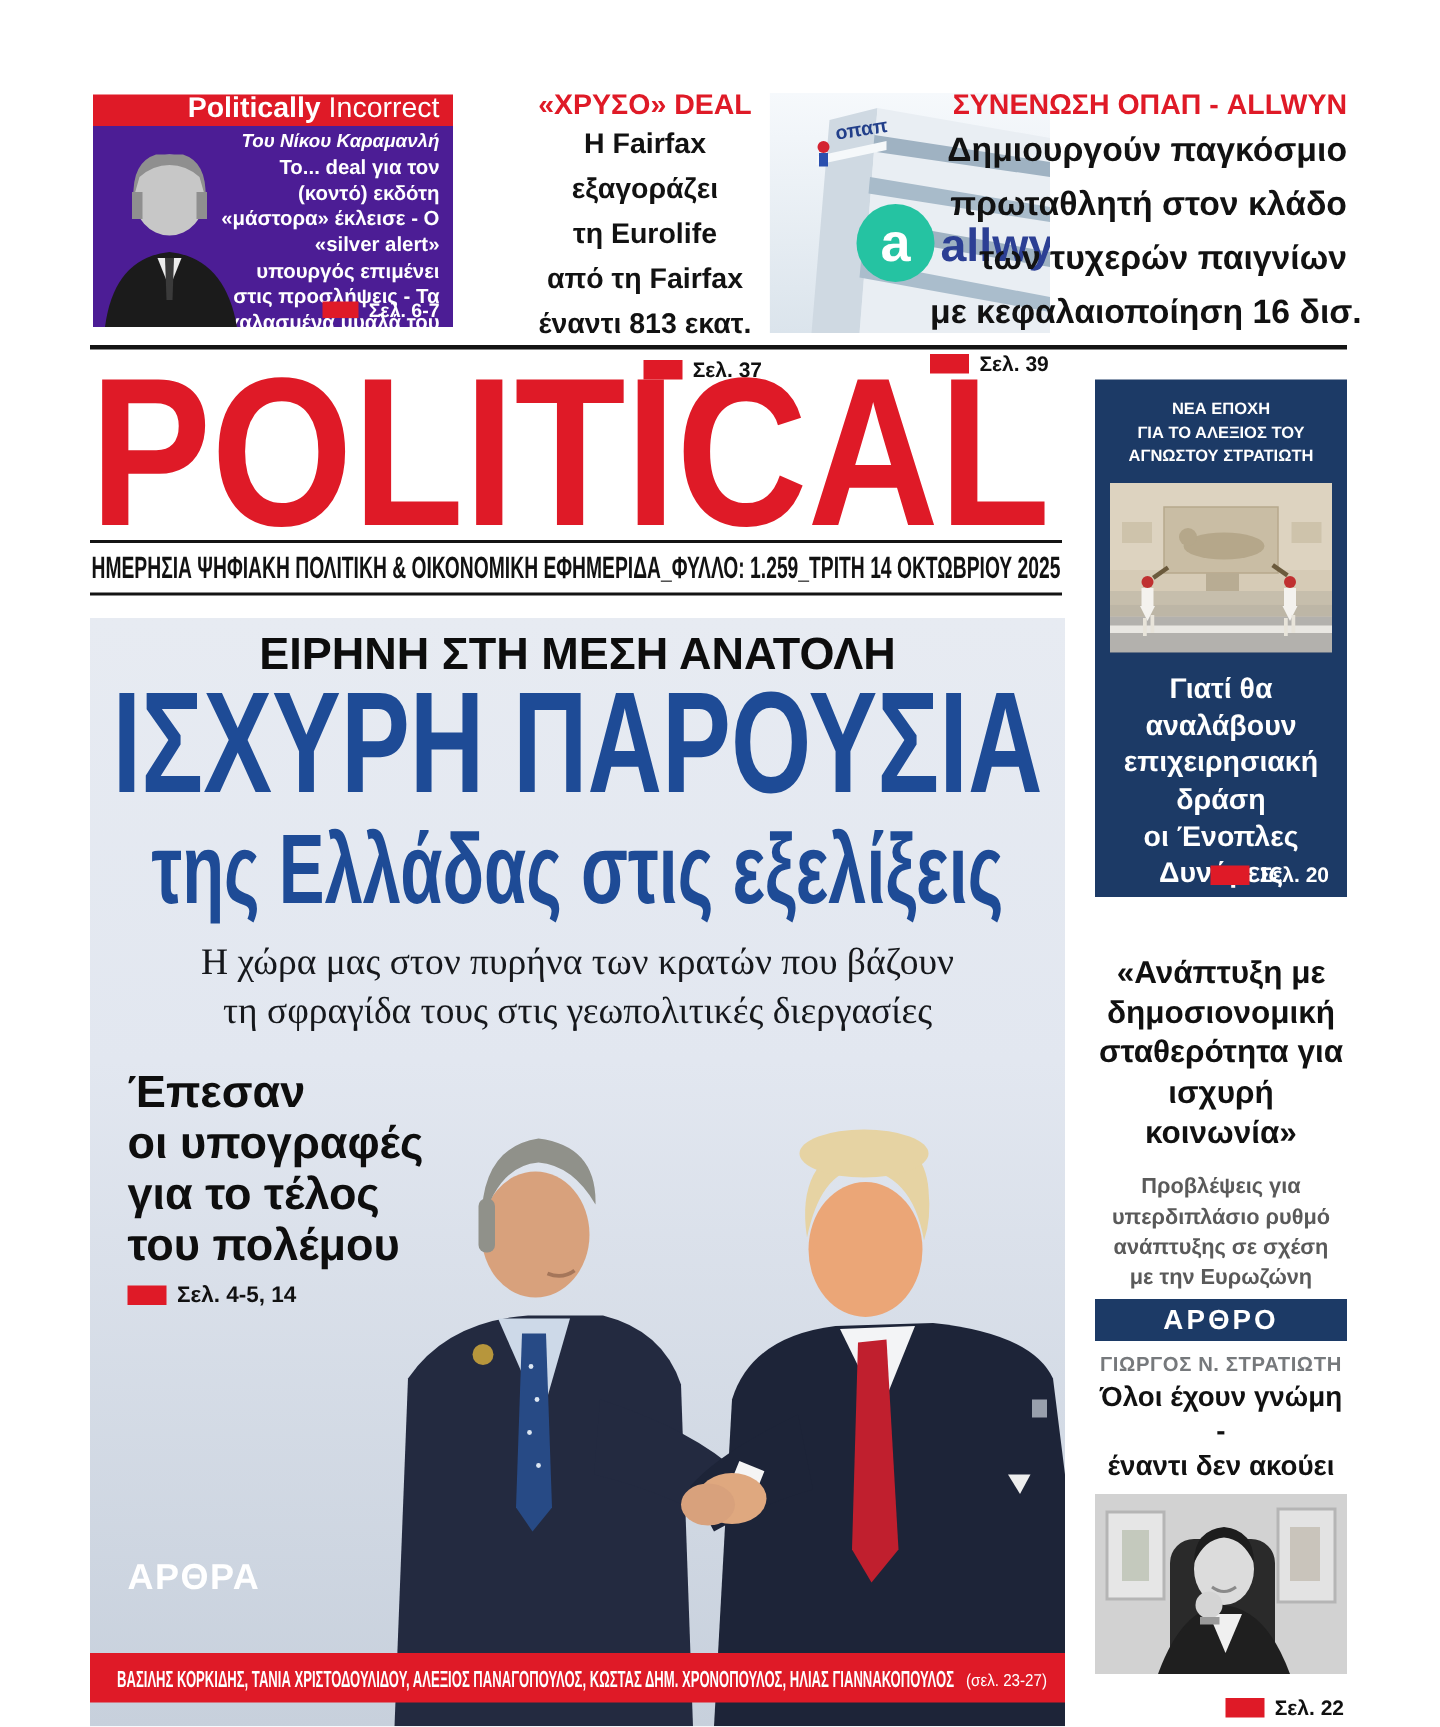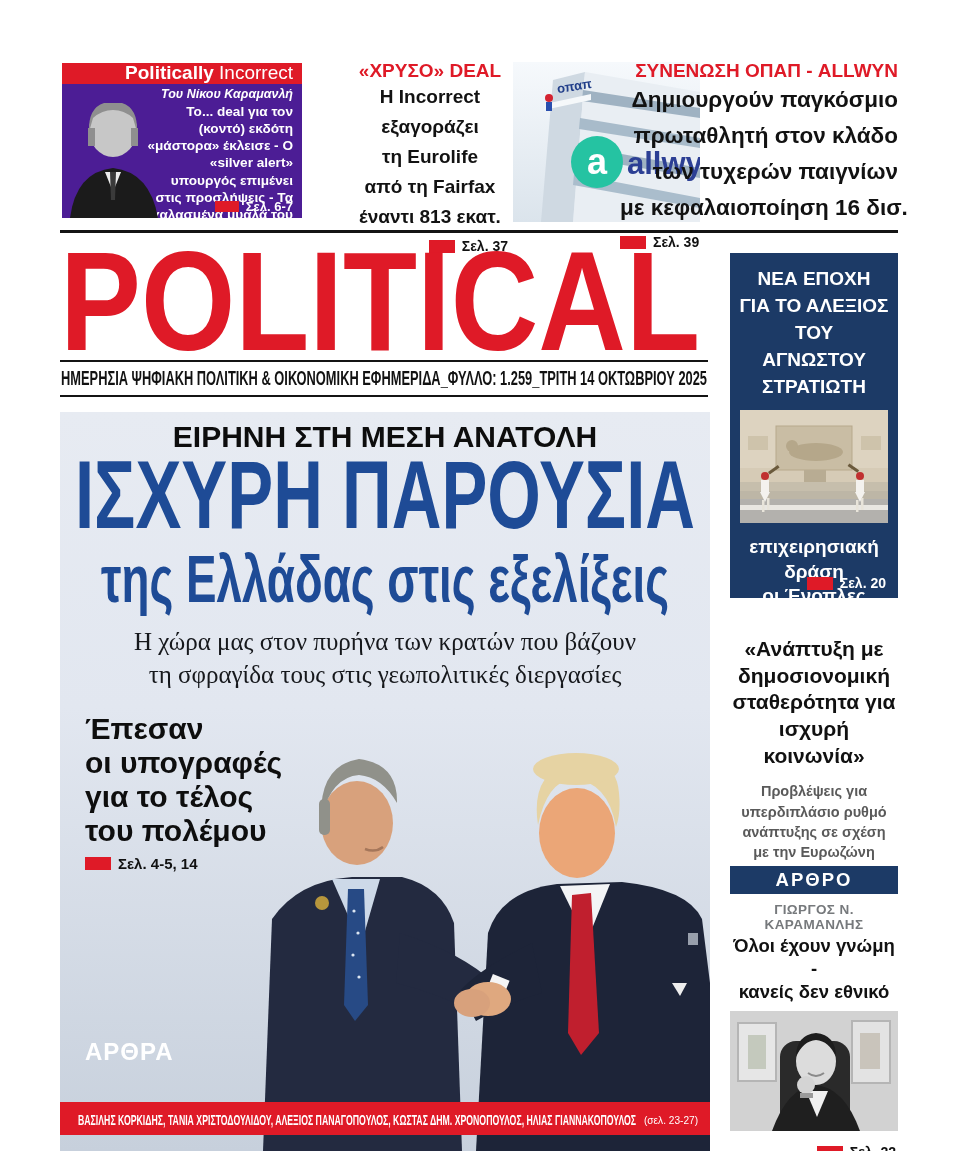--- a/index.html
+++ b/index.html
@@ -32,21 +32,21 @@
 
   .alw-col{left:620px;top:60px;width:278px;text-align:right;}
   .alw-head{color:#df1a27;font-weight:bold;font-size:19px;white-space:nowrap;}
   .alw-line{color:#121212;font-weight:bold;font-size:22.5px;line-height:36px;white-space:nowrap;}
   .alw-ref{display:flex;justify-content:flex-start;margin-top:8px;}
 
   .rule{background:#141414;}
 
   
   .navybox{left:730px;top:253px;width:168px;height:345px;background:#1c3a66;color:#fff;text-align:center;}
-  .nb-head{margin-top:13px;font-weight:bold;font-size:19px;line-height:1.42;}
+  .nb-head{margin-top:13px;font-weight:bold;font-size:11px;line-height:1.42;}
   .nb-photo{margin-top:9px;}
   .nb-title{font-weight:bold;font-size:19px;line-height:1.3;margin-top:8px;}
   .nb-small{font-weight:bold;font-size:12.3px;line-height:1.5;margin-top:11px;}
   .nb-ref{position:absolute;right:12px;bottom:7px;display:flex;align-items:center;
           color:#fff;font-weight:bold;font-size:14px;}
 
   .budget{left:730px;top:624px;width:168px;text-align:center;}
   .bg-head{color:#df1a27;font-weight:bold;font-size:17px;line-height:1.5;}
   .bg-title{color:#111;font-weight:bold;font-size:21px;line-height:1.27;margin-top:12px;}
   .bg-text{color:#5a5a5a;font-weight:bold;font-size:14.5px;line-height:1.4;margin-top:12px;}
@@ -96,21 +96,21 @@
       <div class="pi-text">Το... deal για τον (κοντό) εκδότη «μάστορα» έκλεισε - Ο «silver alert» υπουργός επιμένει στις προσλήψεις - Τα χαλασμένα μυαλά του ανελκυστήρα με τη «μοναδική θέα»</div>
       <div class="pi-ref">
         <span class="swatch"></span>
         <span>Σελ. 6-7</span>
       </div>
     </div>
   </div>
 
   <div class="abs gold-col">
     <div class="gold-head">«ΧΡΥΣΟ» DEAL</div>
-    <div class="gold-line">Η Incorrect</div>
+    <div class="gold-line">Η Fairfax</div>
     <div class="gold-line">εξαγοράζει</div>
     <div class="gold-line">τη Eurolife</div>
     <div class="gold-line">από τη Fairfax</div>
     <div class="gold-line">έναντι 813 εκατ.</div>
     <div class="gold-ref refrow">
       <span class="swatch"></span>
       <span>Σελ. 37</span>
     </div>
   </div>
 
@@ -194,20 +194,21 @@
       <g>
         <circle cx="120" cy="66" r="4" fill="#c03030"></circle>
         <rect x="116" y="70" width="8" height="12" fill="#f4f2ee"></rect>
         <polygon points="115,82 125,82 120,92" fill="#f4f2ee"></polygon>
         <rect x="116" y="90" width="2.5" height="12" fill="#e8e4da"></rect>
         <rect x="121" y="88" width="2.5" height="12" fill="#e8e4da"></rect>
         <rect x="106" y="60" width="12" height="3" fill="#6b5a3c" transform="rotate(35 118 62)"></rect>
       </g>
     </svg>
     <div class="nb-title">
+      <div>Γιατί θα αναλάβουν</div>
       <div>επιχειρησιακή δράση</div>
       <div>οι Ένοπλες Δυνάμεις</div>
     </div>
     <div class="nb-small">
       <div>Πώς θα διασφαλιστεί ο σεβασμός</div>
       <div>σε ένα εθνικό σύμβολο</div>
       <div>που ανήκει σε όλους τους Έλληνες</div>
     </div>
     <div class="nb-ref">
       <span class="swatch"></span>
@@ -229,24 +230,24 @@
       <div>με την Ευρωζώνη</div>
     </div>
     <div class="bg-ref refrow">
       <span class="swatch"></span>
       <span>Σελ. 13</span>
     </div>
   </div>
 
   <div class="abs article">
     <div class="ar-bar">ΑΡΘΡΟ</div>
-    <div class="ar-author">ΓΙΩΡΓΟΣ Ν. ΚΑΡΑΜΑΝΛΗΣ</div>
+    <div class="ar-author">ΓΙΩΡΓΟΣ Ν. ΣΤΡΑΤΙΩΤΗ</div>
     <div class="ar-title">
       <div>Όλοι έχουν γνώμη -</div>
-      <div>κανείς δεν εθνικό</div>
+      <div>έναντι δεν ακούει</div>
     </div>
     <svg width="168" height="120" viewBox="0 0 168 120" style="margin-top:8px;">
       <rect width="168" height="120" fill="#d2d2d2"></rect>
       <rect x="8" y="12" width="38" height="58" fill="#e6e6e6" stroke="#b5b5b5" stroke-width="2"></rect>
       <rect x="122" y="10" width="38" height="62" fill="#e3e3e3" stroke="#b5b5b5" stroke-width="2"></rect>
       <rect x="18" y="24" width="18" height="34" fill="#c4c9bd"></rect>
       <rect x="130" y="22" width="20" height="36" fill="#c9c4bb"></rect>
       <rect x="50" y="30" width="70" height="90" rx="16" fill="#2a2a2a"></rect>
       <path d="M42,120 Q58,76 85,74 Q114,76 130,120 Z" fill="#1f1f1f"></path>
       <polygon points="76,80 98,80 87,106" fill="#f0f0f0"></polygon>

